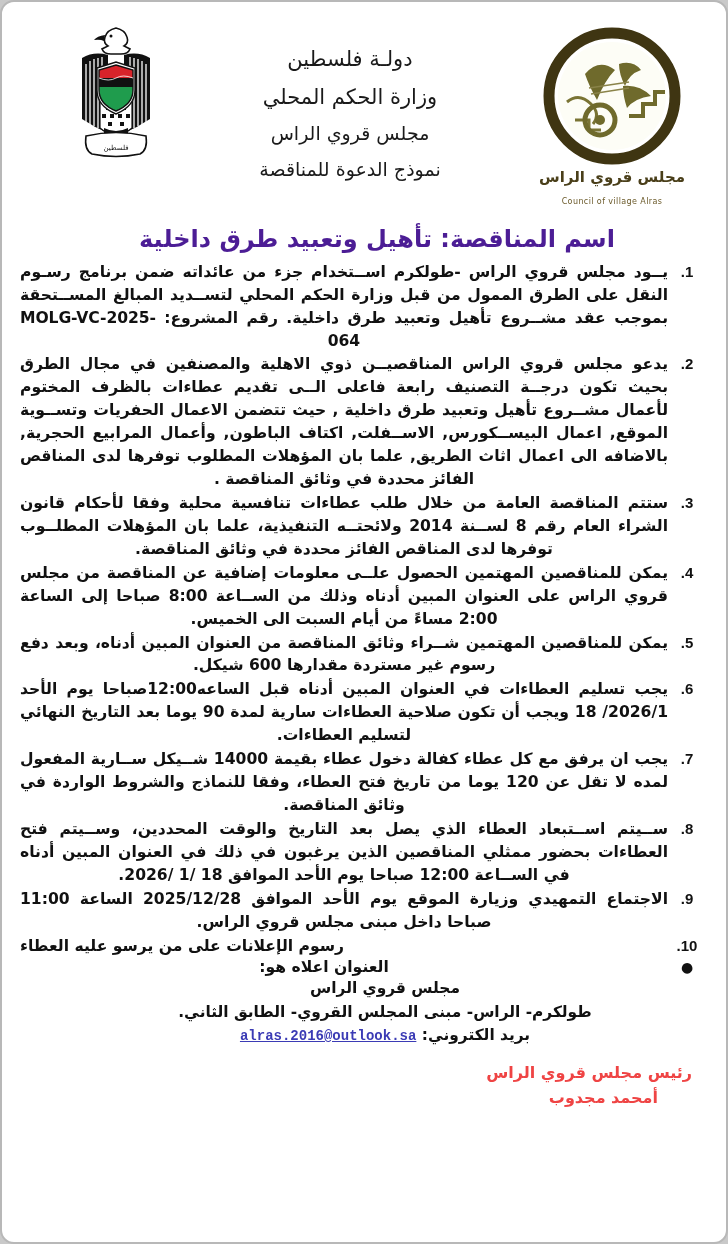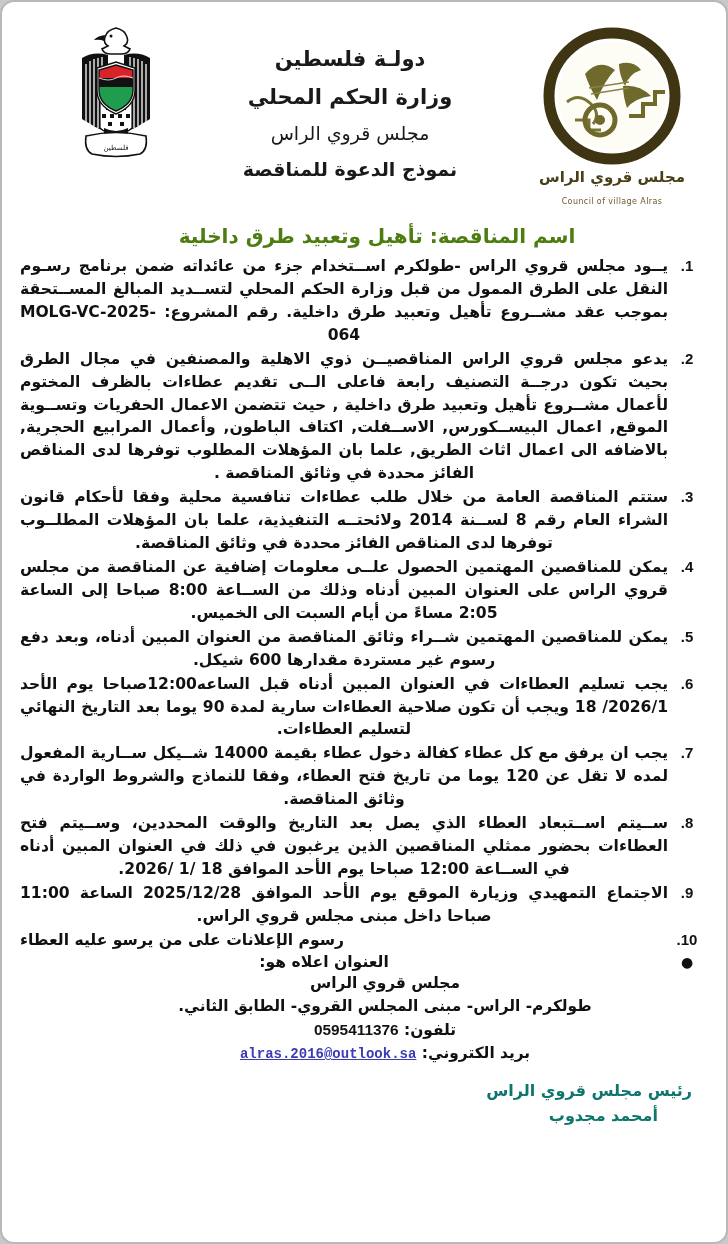--- a/index.html
+++ b/index.html
@@ -51,21 +51,21 @@
     align-items: center;
     padding-top: 4px;
   }
 
   .title-block {
     flex: 1;
     text-align: center;
     padding-top: 28px;
   }
   .title-line {
-    font-weight: bold;
+    font-weight: normal;
     color: #1a1a1a;
     line-height: 1.05;
     margin-bottom: 16px;
     letter-spacing: 0.5px;
   }
   .t1 { font-size: 21px; }
   .t2 { font-size: 21px; }
   .t3 { font-size: 19px; font-weight: normal; }
   .t4 { font-size: 19px; margin-bottom: 0; }
 
@@ -90,23 +90,23 @@
 
   
   .tender-head {
     text-align: center;
     direction: rtl;
     margin-top: 6px;
     padding-left: 26px;
   }
   .tender-name,
   .tender-no {
-    font-size: 20px;
-    font-weight: bold;
-    color: #4d7c0f;
+    font-size: 24px;
+    font-weight: bold;
+    color: #4c1d95;
     line-height: 1.45;
     white-space: nowrap;
   }
   .tender-no .lat {
     font-family: "Liberation Sans", sans-serif;
     direction: ltr;
     unicode-bidi: embed;
     display: inline-block;
   }
 
@@ -195,21 +195,21 @@
   
   .signature {
     direction: rtl;
     text-align: right;
     padding-right: 20px;
     margin-top: 14px;
   }
   .sig-line {
     font-size: 16px;
     font-weight: bold;
-    color: #0f766e;
+    color: #ef4444;
     line-height: 1.55;
   }
   .sig-name { padding-right: 34px; }
 </style>
 </head>
 <body>
 
 <div class="page">
 
   <div class="header">
@@ -325,21 +325,21 @@
       <div class="clause-text">يدعو مجلس قروي الراس المناقصيــن ذوي الاهلية والمصنفين في مجال الطرق بحيث تكون درجــة التصنيف رابعة فاعلى  الــى تقديم عطاءات بالظرف المختوم لأعمال مشــروع تأهيل وتعبيد طرق داخلية , حيث تتضمن الاعمال الحفريات وتســوية الموقع, اعمال البيســكورس, الاســفلت, اكتاف الباطون, وأعمال المرابيع الحجرية, بالاضافه الى اعمال اثاث الطريق, علما بان المؤهلات المطلوب توفرها لدى المناقص الفائز محددة في  وثائق المناقصة .</div>
     </div>
 
     <div class="clause">
       <div class="clause-num">3.</div>
       <div class="clause-text">ستتم المناقصة العامة من خلال طلب عطاءات تنافسية محلية وفقا لأحكام قانون الشراء العام رقم 8 لســنة 2014 ولائحتــه التنفيذية، علما بان المؤهلات المطلــوب توفرها لدى المناقص الفائز محددة في وثائق المناقصة.</div>
     </div>
 
     <div class="clause">
       <div class="clause-num">4.</div>
-      <div class="clause-text">يمكن للمناقصين المهتمين الحصول علــى معلومات إضافية عن المناقصة من مجلس قروي الراس على العنوان المبين أدناه وذلك من الســاعة 8:00 صباحا إلى الساعة 2:05 مساءً من أيام السبت الى الخميس.</div>
+      <div class="clause-text">يمكن للمناقصين المهتمين الحصول علــى معلومات إضافية عن المناقصة من مجلس قروي الراس على العنوان المبين أدناه وذلك من الســاعة 8:00 صباحا إلى الساعة 2:00 مساءً من أيام السبت الى الخميس.</div>
     </div>
 
     <div class="clause">
       <div class="clause-num">5.</div>
       <div class="clause-text">يمكن للمناقصين المهتمين شــراء وثائق المناقصة من العنوان المبين أدناه، وبعد دفع رسوم غير مستردة مقدارها 600 شيكل.</div>
     </div>
 
     <div class="clause">
       <div class="clause-num">6.</div>
       <div class="clause-text">يجب تسليم العطاءات في العنوان المبين أدناه قبل الساعه12:00صباحا يوم الأحد 2026/1/ 18 ويجب أن تكون صلاحية العطاءات سارية لمدة 90 يوما بعد التاريخ النهائي لتسليم العطاءات.</div>
@@ -367,24 +367,20 @@
 
     <div class="bullet-row">
       <div class="bullet-mark">●</div>
       <div class="bullet-text">العنوان  اعلاه هو:</div>
     </div>
 
     <div class="addr-block">
       <div class="addr-line">مجلس قروي الراس</div>
       <div class="addr-line">طولكرم- الراس- مبنى المجلس القروي- الطابق الثاني.</div>
       <div class="addr-line">
-        <span>تلفون:</span>
-        <span class="lat">0595411376</span>
-      </div>
-      <div class="addr-line">
         <span>بريد الكتروني:</span>
         <span class="email-link">alras.2016@outlook.sa</span>
       </div>
     </div>
   </div>
 
   <div class="signature">
     <div class="sig-line">رئيس مجلس قروي الراس</div>
     <div class="sig-line sig-name">أمحمد مجدوب</div>
   </div>

